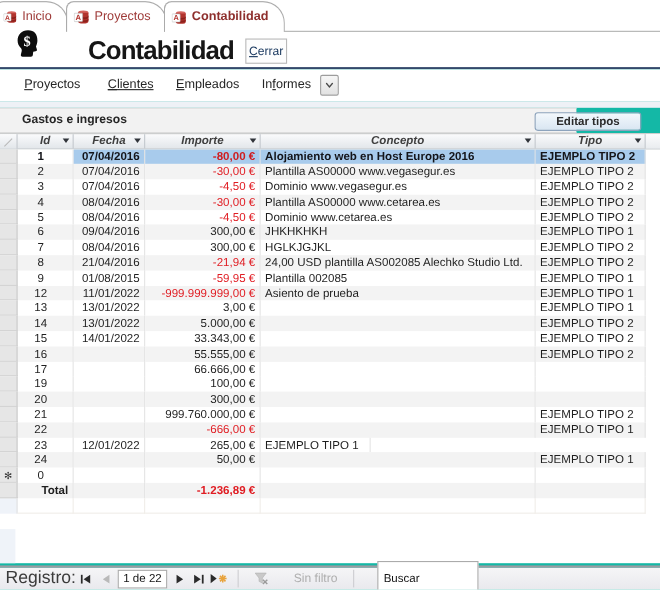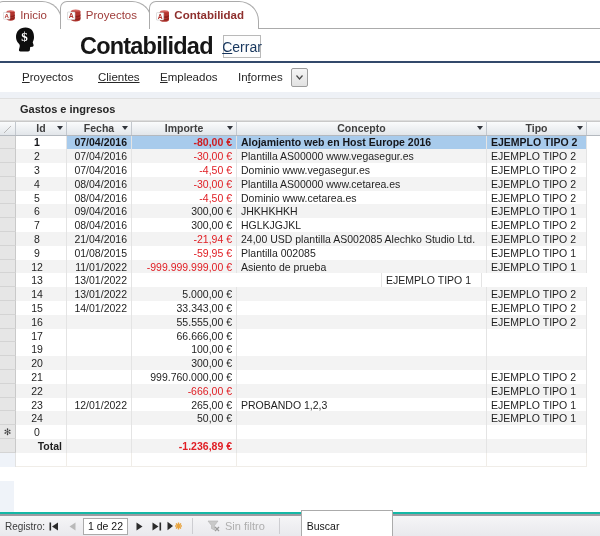--- a/index.html
+++ b/index.html
@@ -19,54 +19,54 @@
   .doc-tab.t0 { left:-4px; width:66px; }
   .doc-tab.t1 { left:60px; width:92px; }
   .doc-tab.t2 { left:149px; width:110px; }
 
   
   .titlerow { position:absolute; left:0; top:29px; width:600px; height:33px; background:#fff; }
   .head-icon { position:absolute; left:15px; top:-2px; }
   .page-title { position:absolute; left:80px; top:4px; font-size:23.5px; font-weight:bold;
     color:#161616; letter-spacing:-0.8px; }
   .close-btn { position:absolute; left:223px; top:6px; width:38px; height:23px;
-    background:#fdfdfd; border:1px solid #b9b9b9; font-size:14px; color:#17365d;
+    background:#fdfdfd; border:1px solid #b9b9b9; font-size:11px; color:#17365d;
     display:flex; align-items:center; justify-content:center; }
   .navy-line { position:absolute; left:0; top:61px; width:600px; height:2px; background:#33496b; }
 
   
   .navrow { position:absolute; left:0; top:63px; width:600px; height:29px; background:#fff; }
   .nav-link { position:absolute; top:8px; font-size:11.5px; color:#262626; white-space:nowrap; }
   .nav-link.n0 { left:22px; }
   .nav-link.n1 { left:98px;text-decoration:underline; }
   .nav-link.n2 { left:160px; }
   .nav-link.n3 { left:238px; }
   .nav-combo { position:absolute; left:291px; top:5px; width:17px; height:19px;
     background:linear-gradient(#f6f6f6,#e2e2e2); border:1px solid #9d9d9d; border-radius:2px;
     display:flex; align-items:center; justify-content:center; }
   .pale-strip { position:absolute; left:0; top:92px; width:600px; height:6px; background:#eef1f6; }
 
   
-  .sectionbar { position:absolute; left:0; top:98px; width:600px; height:23px;
+  .sectionbar { position:absolute; left:0; top:98px; width:524px; height:23px;
     background:#f2f2f2; border-top:1px solid #e0e0e0; border-bottom:1px solid #dcdcdc; }
   .section-label { position:absolute; left:20px; top:4px; font-size:11px; font-weight:bold; color:#262626; }
   .edit-types-btn { position:absolute; left:486px; top:3px; width:97px; height:17px;
     border:1px solid #8da4bd; border-radius:3px;
     background:linear-gradient(#f3f8fc,#d9e6f2);
     font-size:10.5px; font-weight:bold; color:#2b2b2b;
     display:flex; align-items:center; justify-content:center; }
 
   
   .datasheet { position:absolute; left:0; top:121px; width:600px; height:391px; background:#fff; }
   .ds-header { position:absolute; left:0; top:0; width:600px; height:14.5px;
     background:linear-gradient(#fafbfc,#e2e6ea);
     border-top:1px solid #c9c9c9; border-bottom:1px solid #b4b9bf; display:flex; }
   .ds-header .hcell { position:relative; height:100%; border-right:1px solid #c3c8ce;
     display:flex; align-items:center; justify-content:center; }
-  .ds-header .hcell .cap { font-size:10.5px; font-weight:bold; color:#3f3f3f; }
+  .ds-header .hcell .cap { font-size:10.5px; font-weight:bold; color:#3f3f3f;font-style:italic; }
   .ds-header .hcell .arr { position:absolute; right:3px; top:4px; width:0; height:0;
     border-left:3.5px solid transparent; border-right:3.5px solid transparent;
     border-top:4px solid #30343a; }
   .hsel { width:16px; border-right:1px solid #c3c8ce; position:relative; background:linear-gradient(#fafbfc,#e2e6ea); }
   .hsel svg { position:absolute; left:3px; top:3px; }
   .w-id{width:51px} .w-fecha{width:65px} .w-importe{width:105px} .w-concepto{width:250px} .w-tipo{width:100px}
   .hfill { flex:1; background:linear-gradient(#fbfcfd,#e9ecef); }
 
   .ds-body { position:absolute; left:0; top:14.5px; width:600px; }
   .ds-row { display:flex; height:13.8px; background:#fff; }
@@ -91,26 +91,26 @@
 
   .phantom { display:flex; height:14px; }
   .phantom .rowsel { width:16px; background:#eff3f9; border-right:1px solid #e2e2e2; }
   .phantom .cell { border-right:1px solid #f0ede8; border-bottom:1px solid #f0ede8; }
   .below-strip { position:absolute; left:0; width:14px; background:#eff3f9; }
 
   
   .recordbar { position:absolute; left:0; top:514px; width:600px; height:22px;
     background:linear-gradient(#f5f5f7,#e9e9ed); border-top:2px solid #9b9ba1;
     display:flex; align-items:center; }
-  .rb-label { font-size:10px; color:#3b3b3b; margin-left:5px; }
+  .rb-label { font-size:16px; color:#3b3b3b; margin-left:5px; }
   .rb-btn { width:18px; height:18px; display:flex; align-items:center; justify-content:center; }
   .rb-box { width:45px; height:17px; background:#fff; border:1px solid #ababab;
     font-size:10.5px; color:#141414; display:flex; align-items:center; padding-left:4px; margin:0 2px; }
   .rb-sep { width:1px; height:16px; background:#cdcdd1; margin:0 8px; }
-  .rb-filter { display:flex; align-items:center; gap:5px; padding:0 6px;text-align:center; }
+  .rb-filter { display:flex; align-items:center; gap:23px; padding:0 6px;text-align:center; }
   .rb-filter .txt { font-size:11px; color:#aeaeae; }
   .rb-search { width:92px; height:32px; background:#fff; border:1px solid #ababab;
     font-size:10.5px; color:#141414; display:flex; align-items:center; padding-left:5px; margin-left:13px; }
   u { text-decoration:underline; }
 </style>
 </head>
 <body>
 
 <div class="stage">
 
@@ -171,20 +171,21 @@
     <div class="nav-combo">
       <svg width="7" height="5" viewBox="0 0 7 5">
           <path d="M0.5 0.5 L3.5 4 L6.5 0.5" fill="none" stroke="#4a4a4a" stroke-width="1.2"></path>
         </svg>
     </div>
   </div>
   <div class="pale-strip"></div>
 
   <div class="sectionbar">
     <div class="section-label">Gastos e ingresos</div>
+    <div class="edit-types-btn">Editar tipos</div>
   </div>
 
   <div class="datasheet">
     <div class="ds-header">
       <div class="hsel">
         <svg width="9" height="9" viewBox="0 0 9 9">
             <path d="M8 1 L1 8" stroke="#b9b9b9" stroke-width="1" fill="none"></path>
           </svg>
       </div>
       <div class="hcell w-id">
@@ -297,20 +298,21 @@
           <div class="cell c-fecha w-fecha">11/01/2022</div>
           <div class="cell c-importe w-importe neg">-999.999.999,00 €</div>
           <div class="cell c-concepto w-concepto">Asiento de prueba</div>
           <div class="cell c-tipo w-tipo">EJEMPLO TIPO 1</div>
           <div class="ds-fill"></div>
         </div>
         <div class="ds-row">
           <div class="rowsel"></div>
           <div class="cell c-id w-id">13</div>
           <div class="cell c-fecha w-fecha">13/01/2022</div>
+          <div class="cell c-importe w-importe">3,00 €</div>
           <div class="cell c-concepto w-concepto"></div>
           <div class="cell c-tipo w-tipo">EJEMPLO TIPO 1</div>
           <div class="ds-fill"></div>
         </div>
         <div class="ds-row stripe">
           <div class="rowsel"></div>
           <div class="cell c-id w-id">14</div>
           <div class="cell c-fecha w-fecha">13/01/2022</div>
           <div class="cell c-importe w-importe">5.000,00 €</div>
           <div class="cell c-concepto w-concepto"></div>
@@ -378,21 +380,20 @@
           <div class="cell c-importe w-importe neg">-666,00 €</div>
           <div class="cell c-concepto w-concepto"></div>
           <div class="cell c-tipo w-tipo">EJEMPLO TIPO 1</div>
           <div class="ds-fill"></div>
         </div>
         <div class="ds-row">
           <div class="rowsel"></div>
           <div class="cell c-id w-id">23</div>
           <div class="cell c-fecha w-fecha">12/01/2022</div>
           <div class="cell c-importe w-importe">265,00 €</div>
-          <div class="cell c-concepto w-concepto">PROBANDO 1,2,3</div>
           <div class="cell c-tipo w-tipo">EJEMPLO TIPO 1</div>
           <div class="ds-fill"></div>
         </div>
         <div class="ds-row stripe">
           <div class="rowsel"></div>
           <div class="cell c-id w-id">24</div>
           <div class="cell c-fecha w-fecha"></div>
           <div class="cell c-importe w-importe">50,00 €</div>
           <div class="cell c-concepto w-concepto"></div>
           <div class="cell c-tipo w-tipo">EJEMPLO TIPO 1</div>

